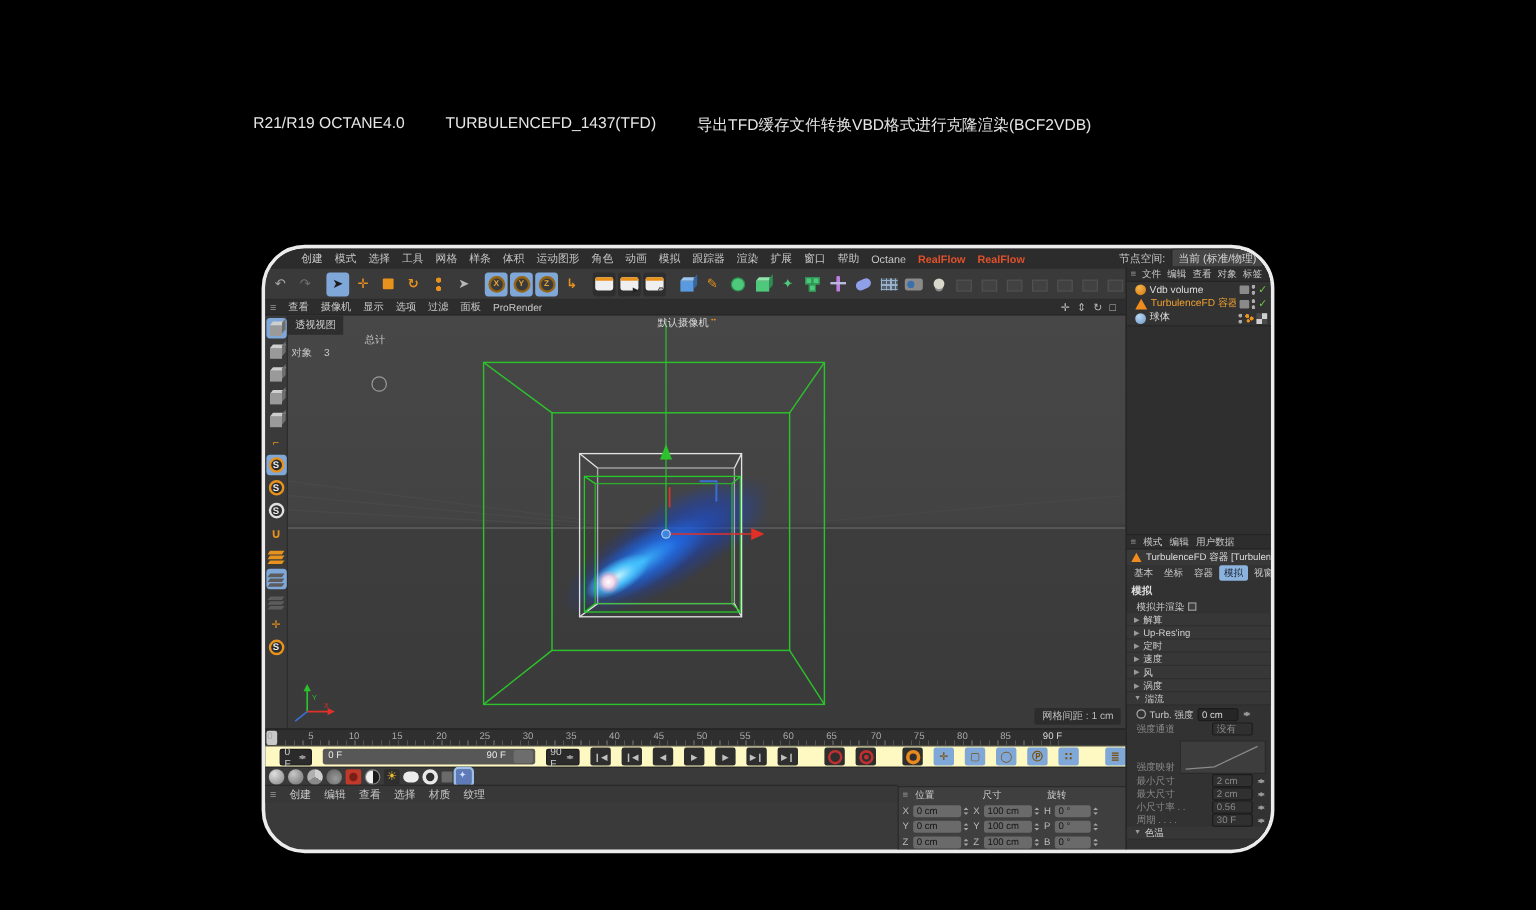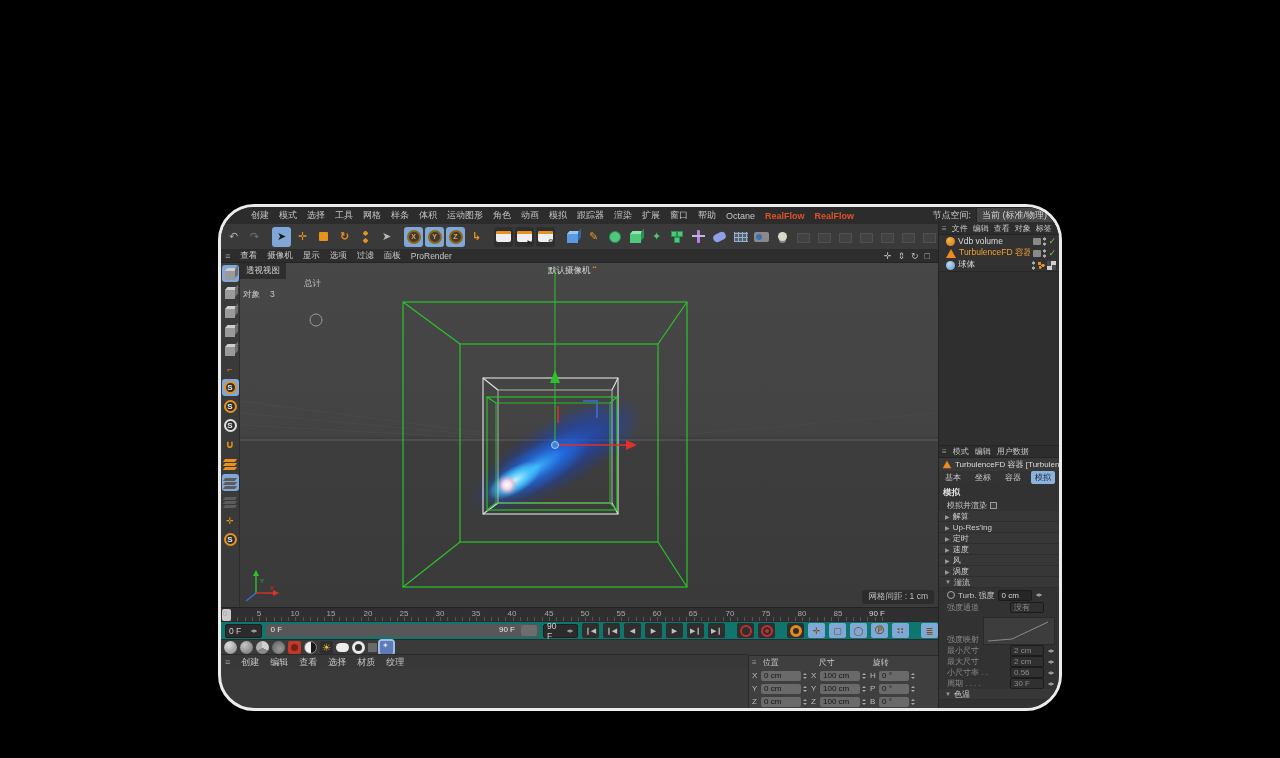--- a/index.html
+++ b/index.html
@@ -95,22 +95,22 @@
 
   
   .ruler { position:absolute; left:0; top:400px; width:717px; height:14px; background:#2f2f2f; border-top:1px solid #222;
            background-image:repeating-linear-gradient(90deg,#555 0 1px,transparent 1px 7.24px);
            background-size:660px 4px; background-position:2px bottom; background-repeat:no-repeat; }
   .tick { position:absolute; top:1px; transform:translateX(-50%); font-size:8px; color:#a8a8a8; }
   .tick.end { color:#d8d8d8; }
   .playhead { position:absolute; left:1px; top:1px; width:9px; height:12px; background:#c9c9c9; border-radius:2px; }
 
   
-  .transport { position:absolute; left:0; top:414px; width:717px; height:18px; background:#0f766e;
-               display:flex; align-items:center; gap:4px; padding-left:4px; border-top:1px solid #2a2a2a; }
+  .transport { position:absolute; left:0; top:414px; width:717px; height:18px; background:#fef9c3;
+               display:flex; align-items:center; gap:9px; padding-left:12px; border-top:1px solid #2a2a2a; }
   .fspin { height:14px; background:#2b2b2b; border:1px solid #1f1f1f; border-radius:2px; color:#d0d0d0;
            font-size:8.5px; display:flex; align-items:center; padding:0 3px; gap:3px; }
   .spin { position:relative; width:8px; height:12px; display:inline-block; }
   .spin::before { content:""; position:absolute; left:1px; top:1px; border:3px solid transparent; border-bottom-color:#999; }
   .spin::after { content:""; position:absolute; left:1px; bottom:1px; border:3px solid transparent; border-top-color:#999; }
   .slider { width:344px; height:13px; background:#575757; border-radius:2px; position:relative; font-size:8px; color:#eaeaea; }
   .slider .s0 { position:absolute; left:5px; top:1px; }
   .slider .s1 { position:absolute; right:24px; top:1px; }
   .slider .nub { position:absolute; right:2px; top:1px; width:16px; height:11px; background:#6d6d6d; border-radius:2px; }
   .tbtn { width:17px; height:15px; background:#2e2e2e; border-radius:2px; color:#c0c0c0; font-size:7px;
@@ -175,40 +175,45 @@
   .sparkle { width:8px; height:8px; background:
       radial-gradient(circle at 30% 30%, #e8921e 1.5px, transparent 1.9px),
       radial-gradient(circle at 75% 55%, #e8921e 1.5px, transparent 1.9px),
       radial-gradient(circle at 40% 80%, #e8921e 1.2px, transparent 1.6px); }
   .checker { width:9px; height:9px; background:conic-gradient(#d0d0d0 0 90deg, #4a4a4a 90deg 180deg, #d0d0d0 180deg 270deg, #4a4a4a 270deg); }
   .om-empty { height:174px; background:#2f2f2f; border-top:1px solid #272727; }
 
   
   .am-menu { display:flex; align-items:center; gap:6px; height:13px; background:#2d2d2d; padding-left:3px; font-size:8px; border-top:1px solid #242424; border-bottom:1px solid #242424; }
   .am-obj { display:flex; align-items:center; gap:3px; height:13px; padding-left:3px; font-size:8px; color:#dcdcdc; white-space:nowrap; overflow:hidden; background:#383838; }
-  .am-tabs { display:flex; align-items:flex-start; gap:6px; height:13px; padding-left:2px; font-size:8px; background:#333; }
+  .am-tabs { display:flex; align-items:flex-start; gap:1px; height:13px; padding-left:2px; font-size:8px; background:#333; }
   .am-tab { padding:1px 4px; color:#c8c8c8; border-radius:2px; white-space:nowrap; }
   .am-tab.active { background:#8cb3de; color:#15202c; }
   .am-sec { font-size:8.5px; font-weight:bold; color:#e0e0e0; padding:3px 0 1px 4px; }
   .am-row { display:flex; align-items:center; height:11px; gap:3px; padding-left:8px; font-size:8px; color:#c9c9c9; }
   .am-row .dim { color:#8a8a8a; }
   .cbox { width:7px; height:7px; border:1px solid #9a9a9a; background:#3e3e3e; }
   .grp { display:flex; align-items:center; height:11px; padding-left:6px; font-size:8px; color:#cdcdcd;
          background:#373737; border-bottom:1px solid #2e2e2e; gap:3px; }
   .grp .tri { color:#9a9a9a; font-size:6px; }
   .av { height:11px; background:#262626; border:1px solid #1c1c1c; border-radius:2px; color:#d8d8d8;
         font-size:8px; padding:0 3px; min-width:34px; display:flex; align-items:center; }
   .av.grey { color:#8a8a8a; background:#303030;margin-left:28px; }
   .ring8 { width:8px; height:8px; border-radius:50%; border:1.5px solid #aaa; }
   .graphbox { width:72px; height:28px; background:#3d3d3d; border:1px solid #2a2a2a; }
 </style>
 </head>
 <body>
 
 <div class="hdr">
+  <div class="sub">
+    <span>R21/R19  OCTANE4.0</span>
+    <span>TURBULENCEFD_1437(TFD)</span>
+    <span>导出TFD缓存文件转换VBD格式进行克隆渲染(BCF2VDB)</span>
+  </div>
 </div>
 
 <div class="window">
 <div class="win">
 
   <div class="menubar">
     <span class="mi">创建</span>
     <span class="mi">模式</span>
     <span class="mi">选择</span>
     <span class="mi">工具</span>

